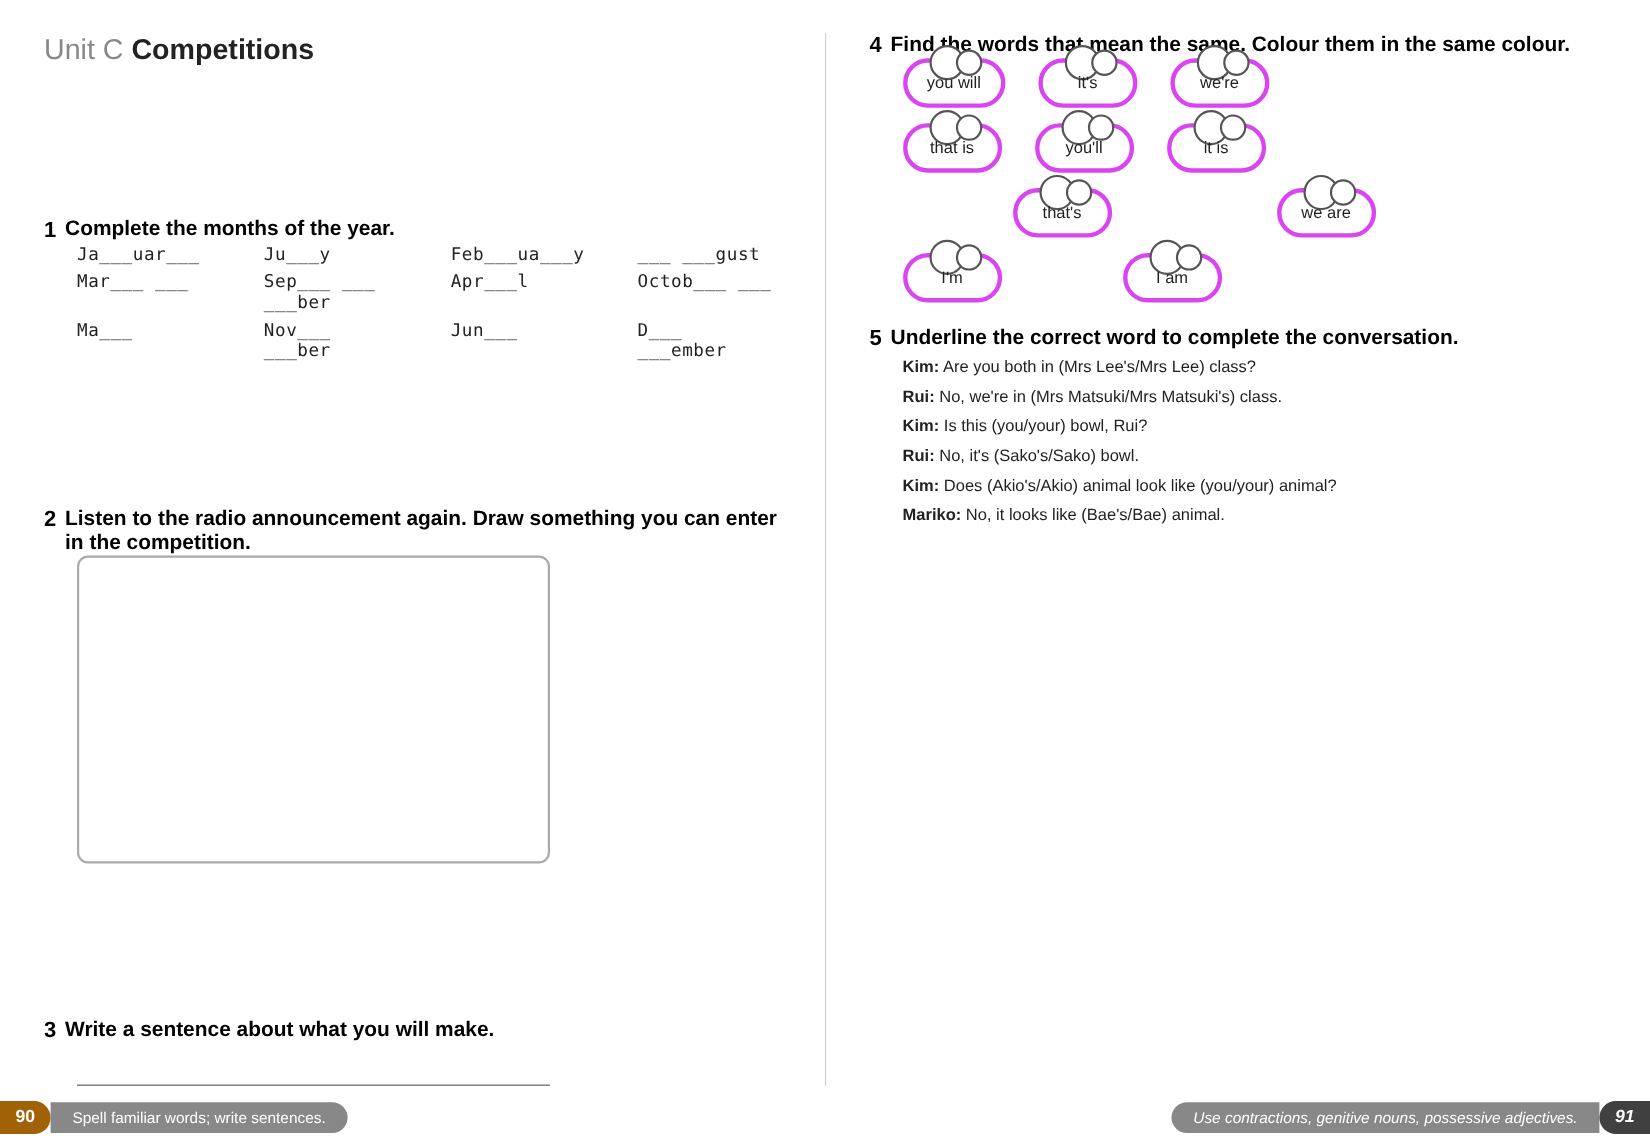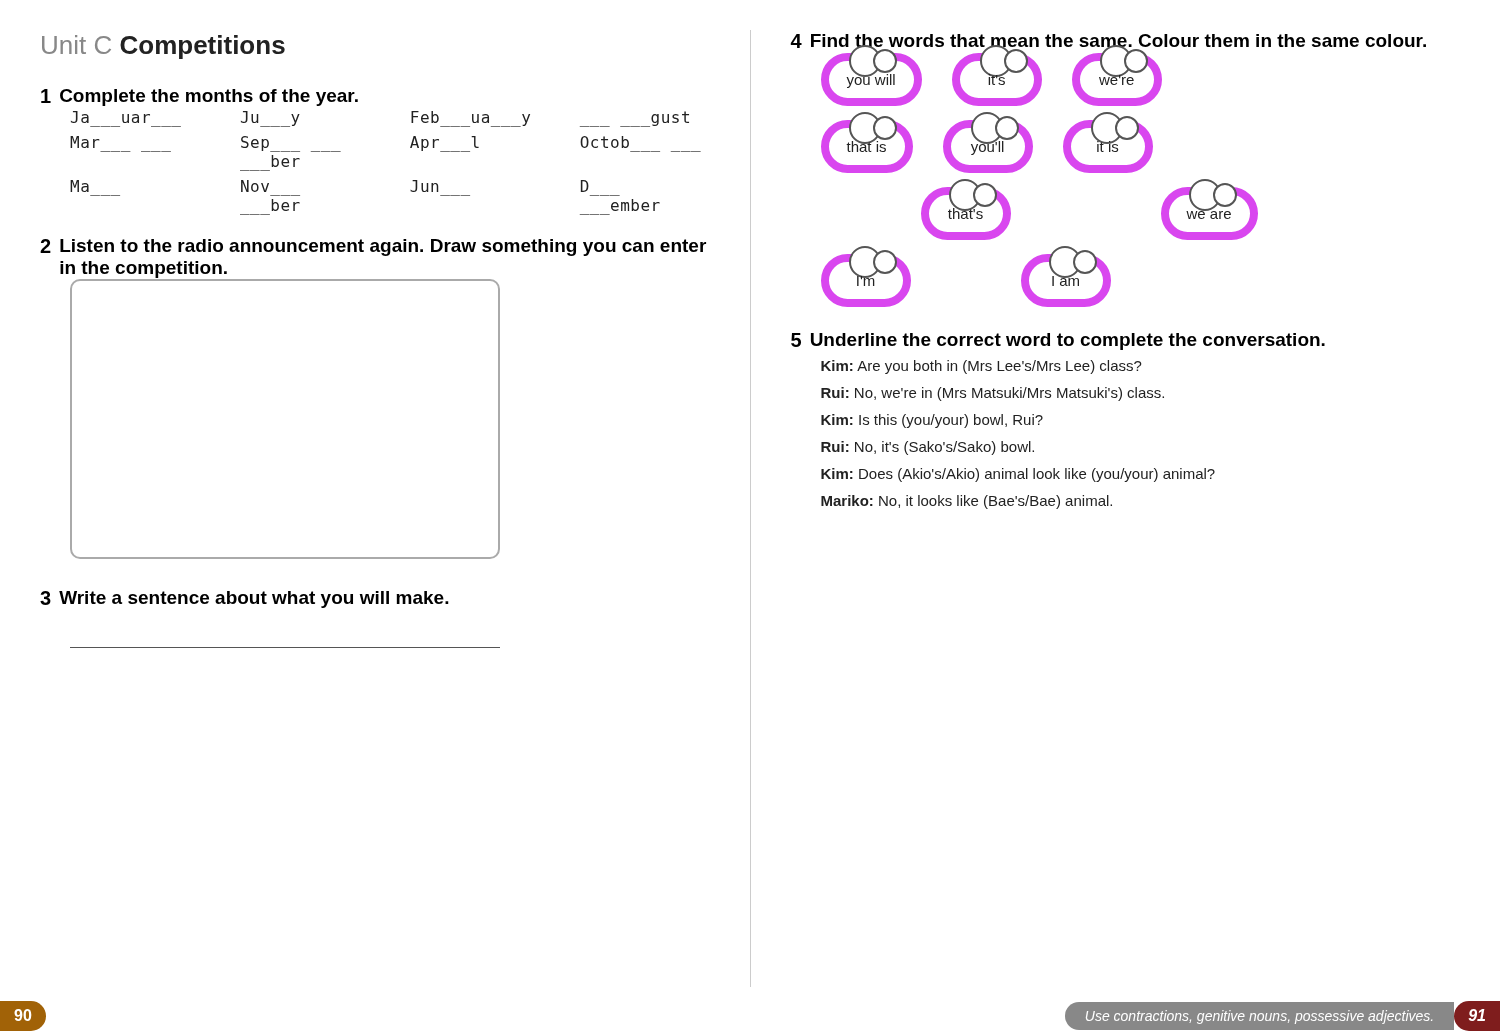--- a/index.html
+++ b/index.html
@@ -18,20 +18,21 @@
       flex: 1;
       padding: 30px 40px 10px 40px;
       gap: 40px;
     }
 
     .left-column {
       flex: 1;
       display: flex;
       flex-direction: column;
       gap: 20px;
+      justify-content: space-between;
     }
 
     .right-column {
       flex: 1;
       display: flex;
       flex-direction: column;
       gap: 18px;
       border-left: 1px solid #ccc;
       padding-left: 40px;
     }
@@ -108,21 +109,21 @@
     }
 
     .cloud {
       position: relative;
       display: inline-flex;
       align-items: center;
       justify-content: center;
       min-width: 90px;
       padding: 10px 18px;
       background: #fff;
-      border: 8px solid #d946ef;
+      border: 4px solid #d946ef;
       border-radius: 50px;
       font-size: 15px;
       color: #222;
     }
 
     
     .cloud::before,
     .cloud::after {
       content: '';
       position: absolute;
@@ -208,21 +209,21 @@
 
     .footer-text-right {
       background: #888;
       color: #fff;
       font-size: 14px;
       padding: 6px 20px;
       border-radius: 20px 0 0 20px;
     }
 
     .footer-page-num-right {
-      background: #7f1d1d;
+      background: #404040;
       color: #fff;
       font-weight: bold;
       font-size: 16px;
       padding: 6px 14px;
       border-radius: 20px 0 0 20px;
     }
 
     .section-row {
       display: flex;
       align-items: flex-start;
@@ -352,18 +353,19 @@
         <p><span class="speaker-name">Mariko:</span> No, it looks like (Bae's/Bae) animal.</p>
       </div>
     </div>
 
   </div>
 </div>
 
 <div class="page-footer">
   <div class="footer-left">
     <div class="footer-page-num">90</div>
+    <div class="footer-text">Spell familiar words; write sentences.</div>
   </div>
   <div class="footer-right">
     <div class="footer-text-right">Use contractions, genitive nouns, possessive adjectives.</div>
     <div class="footer-page-num-right">91</div>
   </div>
 </div>
 
 </body></html>

